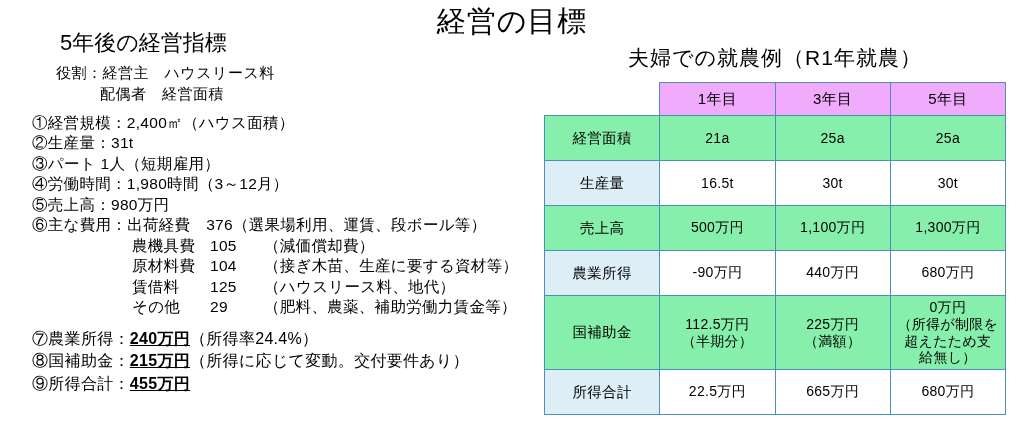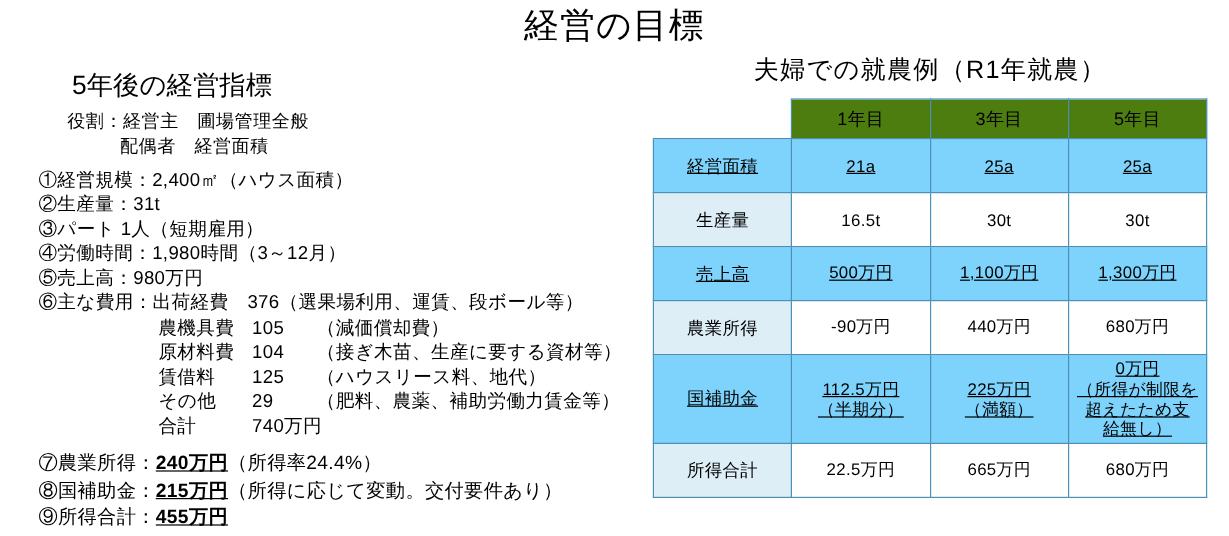--- a/index.html
+++ b/index.html
@@ -20,21 +20,21 @@
     top: 2px;
     left: 0;
     width: 1024px;
     text-align: center;
     font-size: 29px;
     letter-spacing: 1px;
   }
   
   .left-col {
     position: absolute;
-    top: 56px;
+    top: 28px;
     left: 26px;
     width: 500px;
   }
   .left-heading {
     font-size: 22px;
     margin: 0 0 6px 34px;
   }
   .role-line {
     font-size: 15px;
     margin: 2px 0 0 30px;
@@ -108,53 +108,52 @@
     padding: 3px 2px;
     letter-spacing: 0.3px;
   }
   table.data th.corner {
     border-left: none;
     border-top: none;
     background: #ffffff;
   }
   table.data th.colhead {
     height: 26px;
-    background: #4d7c0f;
+    background: #f0abfc;
     font-weight: normal;
     font-size: 15px;
   }
   table.data th.rowhead {
     background: #ddeef7;
     font-weight: normal;
     font-size: 14.5px;
     width: 110px;
   }
   table.data tr.shaded th.rowhead,
   table.data tr.shaded td {
-    background: #7dd3fc;
-    text-decoration: underline;
+    background: #86efac;
   }
   table.data td {
     background: #ffffff;
     height: 38px;
   }
   .cell-multi {
     font-size: 12.5px;
     line-height: 1.2;
   }
 </style>
 </head>
 <body>
 
 <div class="page-title">経営の目標</div>
 
 <div class="left-col">
   <div class="left-heading">5年後の経営指標</div>
 
-  <div class="role-line">役割：経営主　圃場管理全般</div>
+  <div class="role-line">役割：経営主　ハウスリース料</div>
   <div class="role-line indent">配偶者　経営面積</div>
 
   <div class="item-list">
     <div class="item">①経営規模：2,400㎡（ハウス面積）</div>
     <div class="item">②生産量：31t</div>
     <div class="item">③パート 1人（短期雇用）</div>
     <div class="item">④労働時間：1,980時間（3～12月）</div>
     <div class="item">⑤売上高：980万円</div>
     <div class="item">⑥主な費用：出荷経費　376（選果場利用、運賃、段ボール等）</div>
 
@@ -163,23 +162,20 @@
     </div>
     <div class="sub-item">
       <span class="cost-name">原材料費</span><span class="cost-val">104</span><span>（接ぎ木苗、生産に要する資材等）</span>
     </div>
     <div class="sub-item">
       <span class="cost-name">賃借料</span><span class="cost-val">125</span><span>（ハウスリース料、地代）</span>
     </div>
     <div class="sub-item">
       <span class="cost-name">その他</span><span class="cost-val">29</span><span>（肥料、農薬、補助労働力賃金等）</span>
     </div>
-    <div class="sub-item">
-      <span class="cost-name">合計</span><span class="cost-val">740万円</span><span></span>
-    </div>
   </div>
 
   <div class="bottom-list">
     <div class="bottom-item">
       <span>⑦農業所得：</span><span class="u">240万円</span><span>（所得率24.4%）</span>
     </div>
     <div class="bottom-item">
       <span>⑧国補助金：</span><span class="u">215万円</span><span>（所得に応じて変動。交付要件あり）</span>
     </div>
     <div class="bottom-item">

